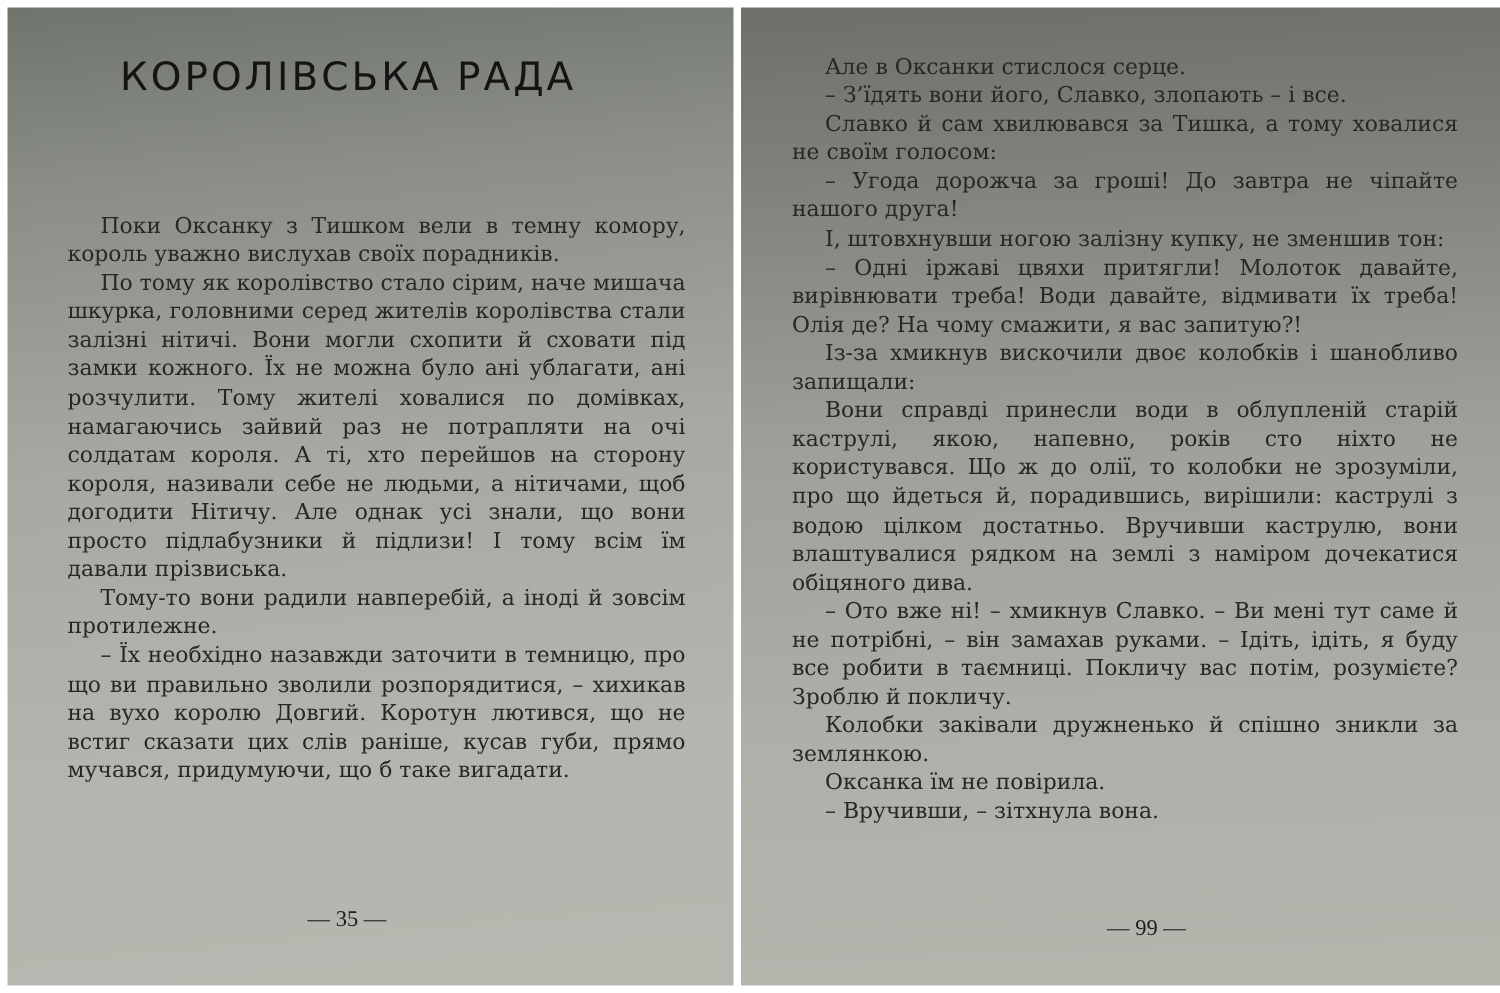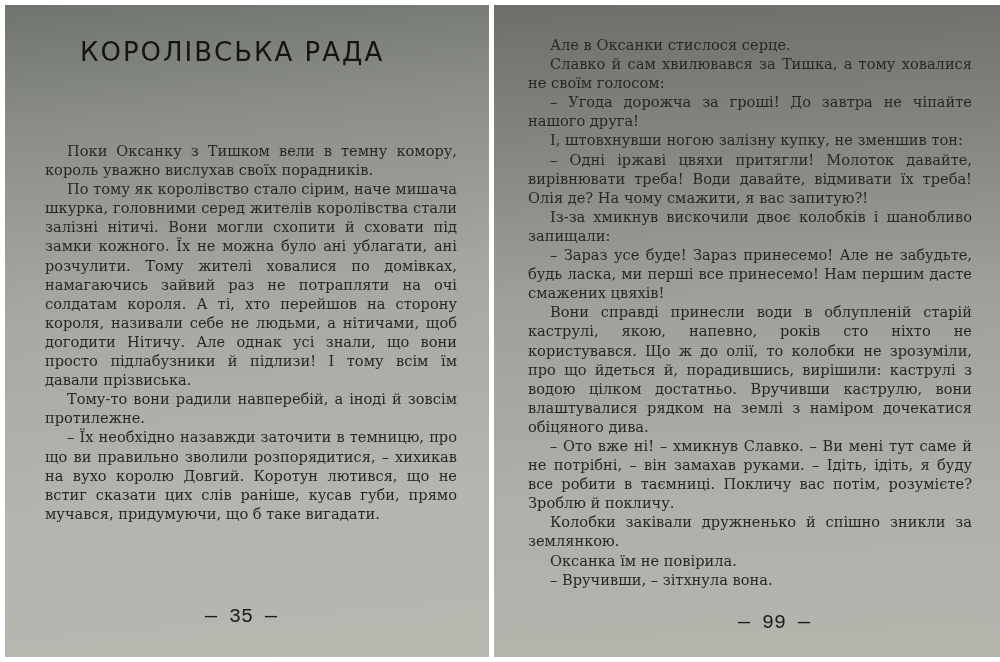--- a/index.html
+++ b/index.html
@@ -23,21 +23,21 @@
     font-family:"DejaVu Sans", sans-serif; font-size:26px; letter-spacing:2px;
     color:#141414; font-weight:normal;
   }
   .text {
     position:absolute; font-size:14.6px; line-height:19.1px; text-align:justify;
   }
   .page.left .text { left:40px; top:136px; width:412px; }
   .page.right .text { left:34px; top:30px; width:444px; }
   .para { margin:0; text-indent:22px; }
   .pnum {
-    position:absolute; font-family:Liberation Mono, monospace; font-size:20px; color:#1c1c1c;text-align:right;
+    position:absolute; font-family:Liberation Serif, serif; font-size:15px; color:#1c1c1c;text-align:right;
   }
   .page.left .pnum { left:200px; top:600px; }
   .page.right .pnum { left:200px; top:606px;margin-left:44px; }
 </style>
 </head>
 <body>
 
 <div class="page left">
   <div class="title">КОРОЛІВСЬКА РАДА</div>
   <div class="text">
@@ -45,26 +45,26 @@
     <p class="para">По тому як королівство стало сірим, наче мишача шкурка, головними серед жителів королівства стали залізні нітичі. Вони могли схопити й сховати під замки кожного. Їх не можна було ані ублагати, ані розчулити. Тому жителі ховалися по домівках, намагаючись зайвий раз не потрапляти на очі солдатам короля. А ті, хто перейшов на сторону короля, називали себе не людьми, а нітичами, щоб догодити Нітичу. Але однак усі знали, що вони просто підлабузники й підлизи! І тому всім їм давали прізвиська.</p>
     <p class="para">Тому-то вони радили навперебій, а іноді й зовсім протилежне.</p>
     <p class="para">– Їх необхідно назавжди заточити в темницю, про що ви правильно зволили розпорядитися, – хихикав на вухо королю Довгий. Коротун лютився, що не встиг сказати цих слів раніше, кусав губи, прямо мучався, придумуючи, що б таке вигадати.</p>
   </div>
   <div class="pnum">— 35 —</div>
 </div>
 
 <div class="page right">
   <div class="text">
     <p class="para">Але в Оксанки стислося серце.</p>
+    <p class="para">– З’їдять вони його, Славко, злопають – і все.</p>
     <p class="para">Славко й сам хвилювався за Тишка, а тому ховалися не своїм голосом:</p>
     <p class="para">– Угода дорожча за гроші! До завтра не чіпайте нашого друга!</p>
     <p class="para">І, штовхнувши ногою залізну купку, не зменшив тон:</p>
     <p class="para">– Одні іржаві цвяхи притягли! Молоток давайте, вирівнювати треба! Води давайте, відмивати їх треба! Олія де? На чому смажити, я вас запитую?!</p>
     <p class="para">Із-за хмикнув вискочили двоє колобків і шанобливо запищали:</p>
-    <p class="para">– Зараз усе буде! Зараз принесемо! Але не забудьте, будь ласка, ми перші все принесемо! Нам першим дасте смажених цвяхів!</p>
     <p class="para">Вони справді принесли води в облупленій старій каструлі, якою, напевно, років сто ніхто не користувався. Що ж до олії, то колобки не зрозуміли, про що йдеться й, порадившись, вирішили: каструлі з водою цілком достатньо. Вручивши каструлю, вони влаштувалися рядком на землі з наміром дочекатися обіцяного дива.</p>
     <p class="para">– Ото вже ні! – хмикнув Славко. – Ви мені тут саме й не потрібні, – він замахав руками. – Ідіть, ідіть, я буду все робити в таємниці. Покличу вас потім, розумієте? Зроблю й покличу.</p>
     <p class="para">Колобки заківали дружненько й спішно зникли за землянкою.</p>
     <p class="para">Оксанка їм не повірила.</p>
     <p class="para">– Вручивши, – зітхнула вона.</p>
   </div>
   <div class="pnum">— 99 —</div>
 </div>
 
 </body></html>

